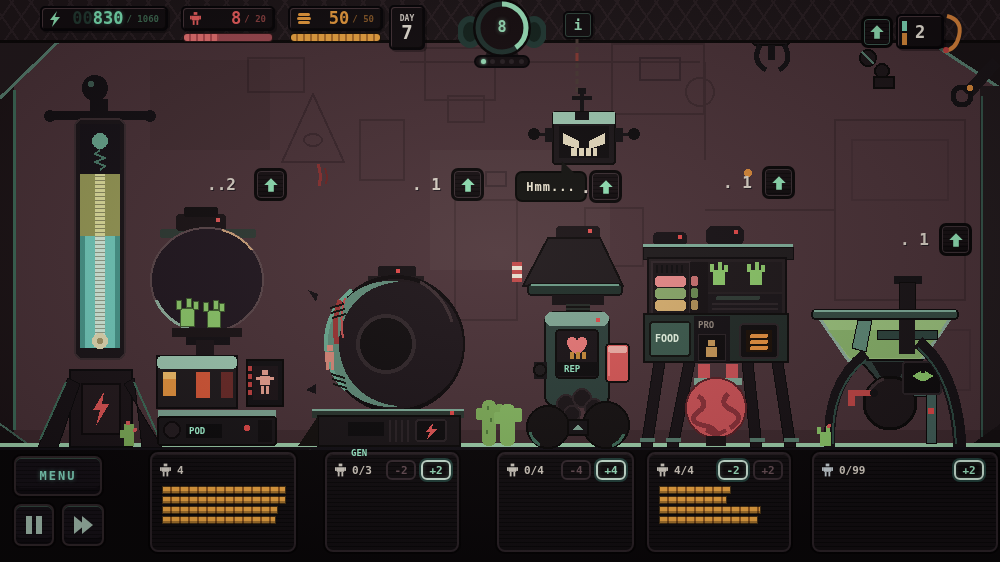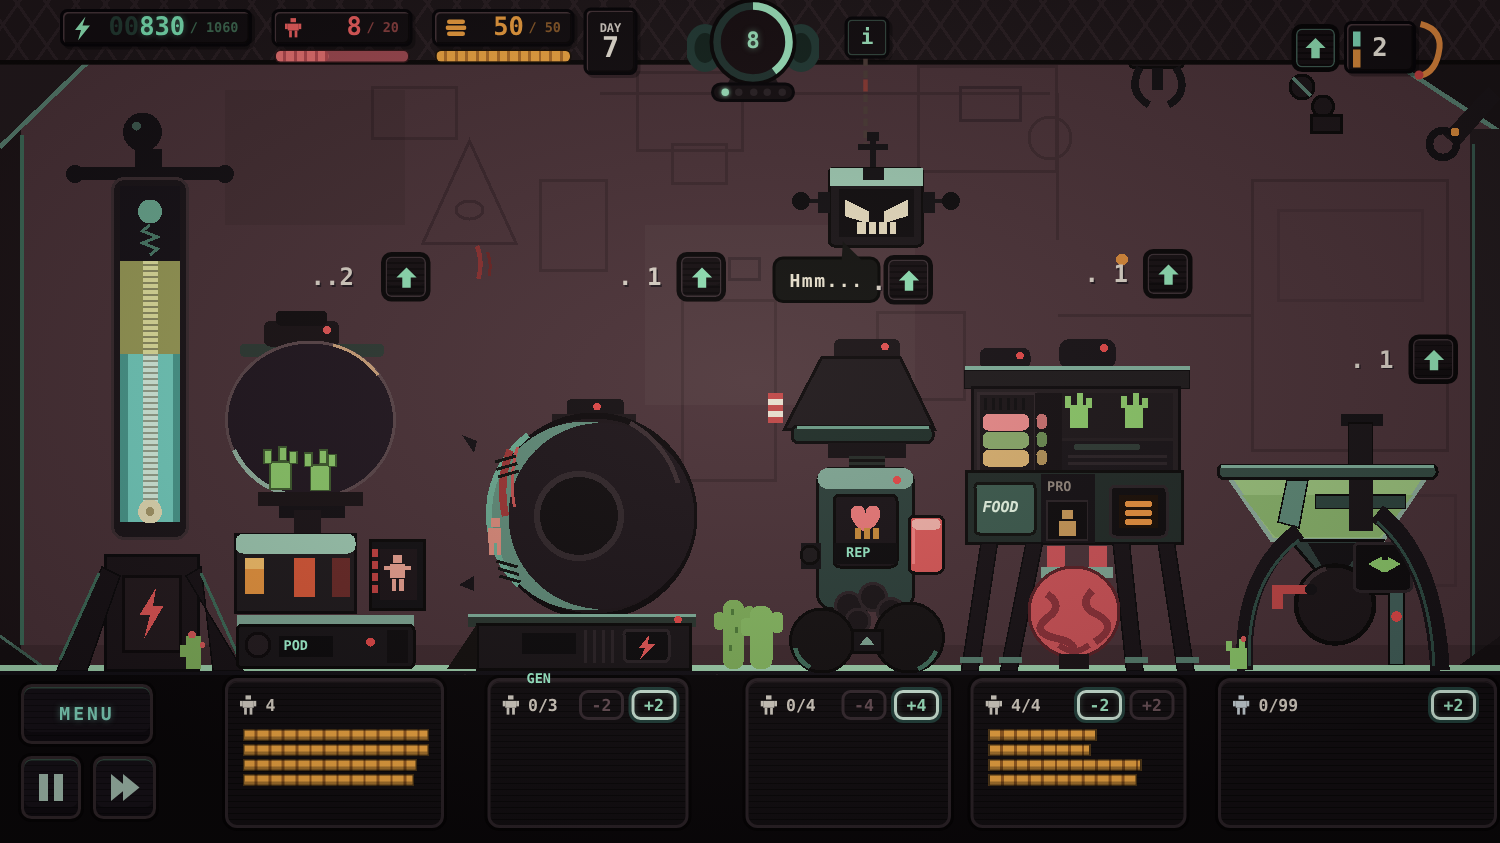--- a/index.html
+++ b/index.html
@@ -478,21 +478,21 @@
     <defs>
       <pattern id="ticks" width="4" height="4" patternUnits="userSpaceOnUse">
         <rect x="0" y="0" width="4" height="1" fill="#55543a"></rect>
       </pattern>
     </defs>
   </svg>
 
   <div class="mlabel" style="left:189px;top:426px;font-size:9px;">POD</div>
   <div class="mlabel" style="left:351px;top:448px;font-size:9px;">GEN</div>
   <div class="mlabel" style="left:564px;top:364px;font-size:9px;">REP</div>
-  <div class="mlabel" style="left:655px;top:333px;font-size:10px;color:#d6e2d2;font-style:italic;">FOOD</div>
+  <div class="mlabel" style="left:655px;top:333px;font-size:10px;color:#d6e2d2;">FOOD</div>
   <div class="mlabel" style="left:698px;top:320px;font-size:9px;color:#8a7f76;">PRO</div>
 
   <div id="ceiling">
       <div class="hatch"></div>
     </div>
 
   <div class="hudpanel" style="left:40px;top:6px;width:128px;height:25px;padding:0 7px;">
     <svg width="12" height="16" viewBox="0 0 12 16">
       <polygon points="8,0 1,9 5,9 3,16 11,6 6,6" fill="#8fe8b8"></polygon>
     </svg>

